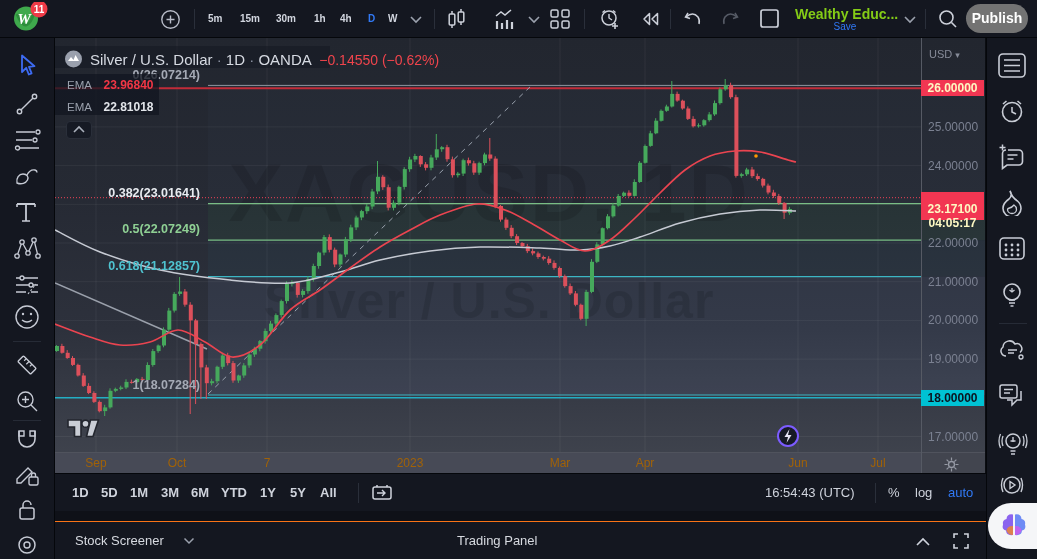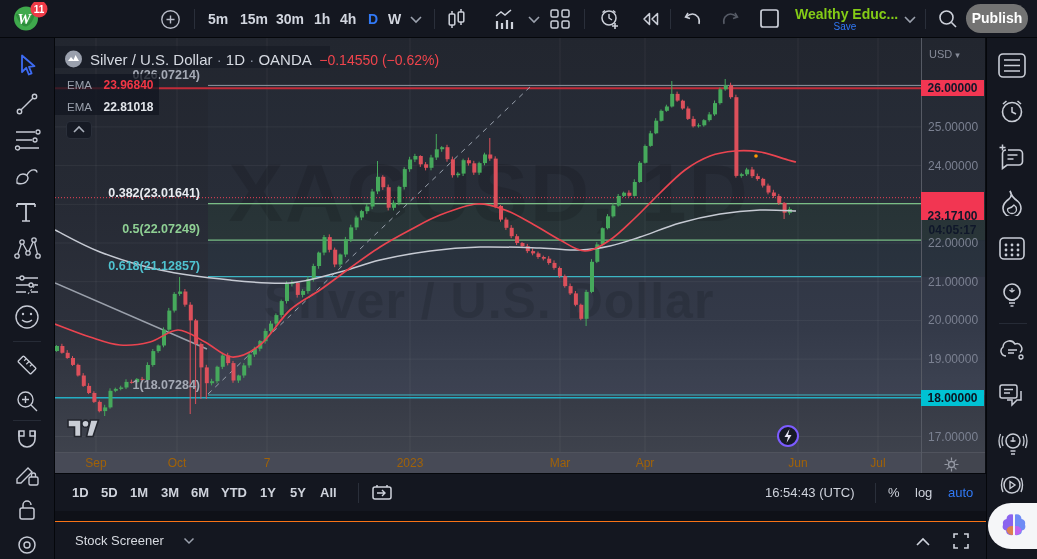--- a/index.html
+++ b/index.html
@@ -1,35 +1,35 @@
 <!DOCTYPE html>
 <html><head><meta charset="utf-8">
 <style>
 *{margin:0;padding:0;box-sizing:border-box}
 html,body{width:1037px;height:559px;overflow:hidden;background:#0b0d12;font-family:"Liberation Sans",sans-serif}
 .abs{position:absolute}
 #app{position:relative;width:1037px;height:559px}
 
 #top{position:absolute;left:0;top:0;width:1037px;height:38px;background:#141720;border-bottom:1px solid #05070b;z-index:30}
 #top .sep{position:absolute;top:9px;width:1px;height:20px;background:#2a2f3a}
-.tf{position:absolute;top:0;height:38px;line-height:38px;color:#d2d6df;font-size:14px;font-weight:bold}
+.tf{position:absolute;top:0;height:38px;line-height:38px;color:#d2d6df;font-size:10px;font-weight:bold}
 
 #left{position:absolute;left:0;top:38px;width:55px;height:521px;background:#141720;border-right:1px solid #05070b;z-index:25}
 #left svg{position:absolute;left:14px}
 #left .lsep{position:absolute;left:13px;width:28px;height:1px;background:#262b36}
 
 #right{position:absolute;left:986px;top:38px;width:51px;height:521px;background:#141720;border-left:1px solid #05070b;z-index:27}
 #right svg{position:absolute;left:11px}
 #right .lsep{position:absolute;left:12px;width:28px;height:1px;background:#262b36}
 
 #chart{position:absolute;left:55px;top:38px;width:930px;height:435px;background:#242832;overflow:hidden}
 
 #paxis{position:absolute;left:921px;top:38px;width:65px;height:435px;z-index:20}
 .axl{position:absolute;left:7px;color:#7b8191;font-size:12px}
-.badge{position:absolute;left:0px;width:63px;text-align:center;color:#0f172a;font-size:12px;font-weight:bold}
+.badge{position:absolute;left:0px;width:63px;text-align:center;color:#fef9c3;font-size:12px;font-weight:bold}
 
 #taxis{position:absolute;left:55px;top:453px;width:866px;height:20px;z-index:15}
 .tl{position:absolute;top:3px;color:#a16207;font-size:12px;transform:translateX(-50%)}
 
 #bbar{position:absolute;left:55px;top:473px;width:931px;height:38px;background:#141720;border-top:1px solid #05070b;z-index:26}
 .rng{position:absolute;top:0;height:38px;line-height:38px;color:#cfd3dc;font-size:13px;font-weight:bold}
 
 #bpanel{position:absolute;left:55px;top:521px;width:931px;height:38px;background:#141720;border-top:1px solid #f97316;z-index:26}
 .tab{position:absolute;top:0;height:38px;line-height:38px;color:#d7dae0;font-size:13px}
 #gap{position:absolute;left:55px;top:511px;width:931px;height:10px;background:#0f1118;z-index:26}
@@ -278,21 +278,21 @@
 <div class="axl" style="top:314.1px">19.00000</div>
 <div class="axl" style="top:391.5px">17.00000</div>
   <div style="position:absolute;left:22px;top:418px">
     <svg width="17" height="17" viewBox="0 0 17 17">
           <circle cx="8.5" cy="8.5" r="3" fill="none" stroke="#9599a4" stroke-width="1.4"></circle>
           <path d="M8.5 1.5 v3 M8.5 12.5 v3 M1.5 8.5 h3 M12.5 8.5 h3 M3.6 3.6 l2.1 2.1 M11.3 11.3 l2.1 2.1 M13.4 3.6 l-2.1 2.1 M5.7 11.3 l-2.1 2.1" stroke="#9599a4" stroke-width="1.2"></path>
         </svg>
   </div>
   <div class="badge" style="top:42.2px;background:#f23652;height:16px;line-height:16px">26.00000</div>
   <div class="badge" style="top:351.8px;background:#00c2d4;height:16px;line-height:16px;color:#0b1420">18.00000</div>
-  <div class="badge" style="top:153.7px;background:#f23652;height:28px;line-height:14px;padding-top:17px">23.17100<br>04:05:17</div>
+  <div class="badge" style="top:153.7px;background:#f23652;height:28px;line-height:14px;padding-top:10px">23.17100<br>04:05:17</div>
 </div>
 
 <div id="taxis">
 <div class="tl" style="left:41px">Sep</div>
 <div class="tl" style="left:122px">Oct</div>
 <div class="tl" style="left:212px">7</div>
 <div class="tl" style="left:355px">2023</div>
 <div class="tl" style="left:505px">Mar</div>
 <div class="tl" style="left:590px">Apr</div>
 <div class="tl" style="left:743px">Jun</div>
@@ -544,20 +544,21 @@
   <div class="rng" style="left:860px;font-weight:normal">log</div>
   <div class="rng" style="left:893px;color:#3179f5;font-weight:normal">auto</div>
 </div>
 <div id="gap"></div>
 
 <div id="bpanel">
   <div class="tab" style="left:20px">Stock Screener</div>
   <svg class="abs" style="left:128px;top:15px" width="12" height="8">
         <path d="M1.5 1.5 l4.5 4.5 4.5-4.5" stroke="#9ba1ad" stroke-width="1.5" fill="none"></path>
       </svg>
+  <div class="tab" style="left:402px">Trading Panel</div>
   <svg class="abs" style="left:860px;top:15px" width="16" height="10">
         <path d="M2 8 l6-6 6 6" stroke="#cfd3dc" stroke-width="1.6" fill="none"></path>
       </svg>
   <svg class="abs" style="left:898px;top:11px" width="16" height="16">
         <path d="M1 5 V1 h4 M11 1 h4 v4 M15 11 v4 h-4 M5 15 H1 v-4" fill="none" stroke="#cfd3dc" stroke-width="1.6"></path>
       </svg>
 </div>
 
 </div>
 

